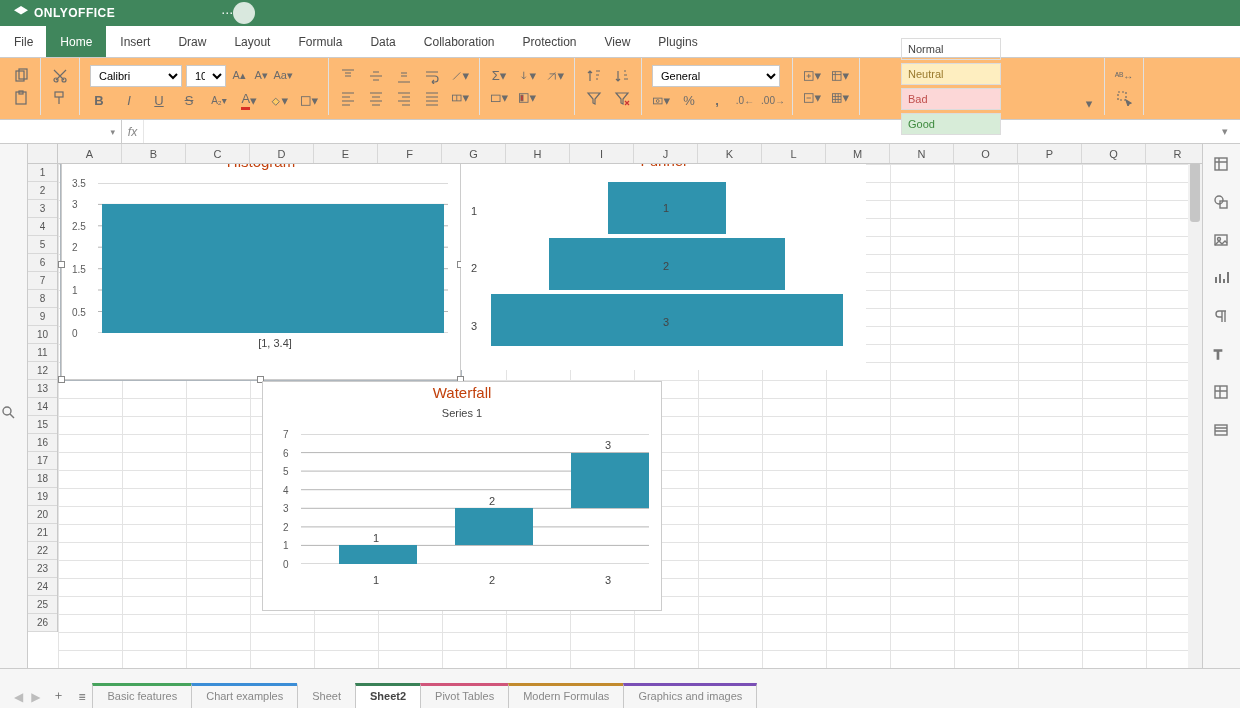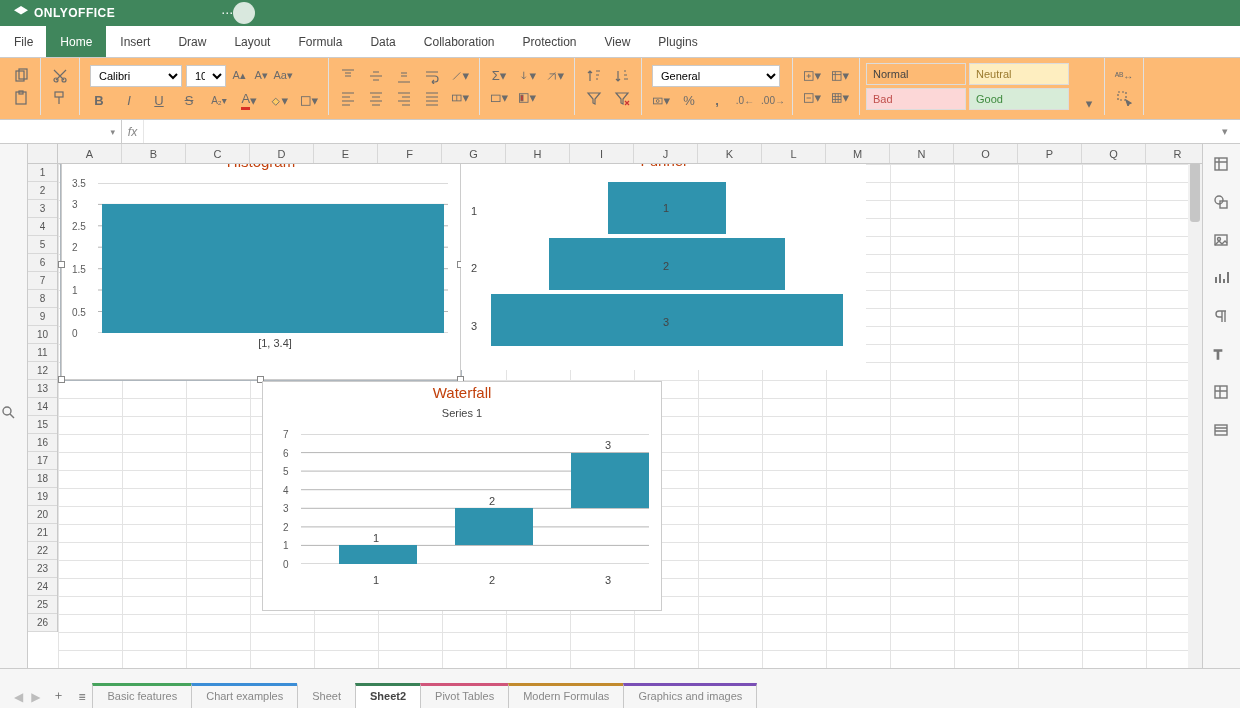--- a/index.html
+++ b/index.html
@@ -22,21 +22,21 @@
   .menubar .right { display:flex; align-items:center; gap:20px; padding-right:14px; }
 
   
   .ribbon { height:62px; background:#fdba74; border-bottom:1px solid #cbcbcb; display:flex; align-items:center; padding:0 0 4px 2px; }
   .ribbon .grp { display:flex; flex-direction:column; gap:6px; padding:4px 10px; height:100%; justify-content:center; border-right:1px solid #e0e0e0; }
   .ribbon .grp.row { flex-direction:row; align-items:center; }
   .ribbon .ic { width:18px; height:16px; display:inline-flex; align-items:center; justify-content:center; color:#6b6b6b; font-size:13px; }
   .ribbon .ic svg { width:16px; height:16px; stroke:#6b6b6b; fill:none; stroke-width:1.2; }
   .ribbon select { height:22px; border:1px solid #c9c9c9; background:#fff; font-size:11px; padding:0 4px; }
   .styles { display:flex; flex-wrap:wrap; gap:3px; width:208px; height:48px; align-content:center;}
-  .stylecell { width:100px; height:22px; border:1px solid #dcdcdc; font-size:11px; display:flex; align-items:center; padding:0 6px; }
+  .stylecell { width:100px; height:22px; border:1px solid #dcdcdc; font-size:11px; display:flex; align-items:center; padding:0 6px;margin-left:35px; }
 
   
   .fbar { height:24px; border-bottom:1px solid #cbcbcb; display:flex; align-items:stretch; }
   .fbar .namebox { width:122px; border-right:1px solid #cbcbcb; padding:0 6px; font-size:11px; display:flex; align-items:center; }
   .fbar .namebox::after { content:"▾"; font-size:9px; color:#888; margin-left:auto; }
   .fbar .fx { width:22px; display:flex; align-items:center; justify-content:center; font-style:italic; color:#888; border-right:1px solid #e6e6e6; }
   .fbar .fin { flex:1; display:flex; align-items:center; padding:0 6px; font-size:11px; position:relative;}
   .fbar .expand { position:absolute; right:4px; width:14px; height:14px; color:#888; }
 
   

